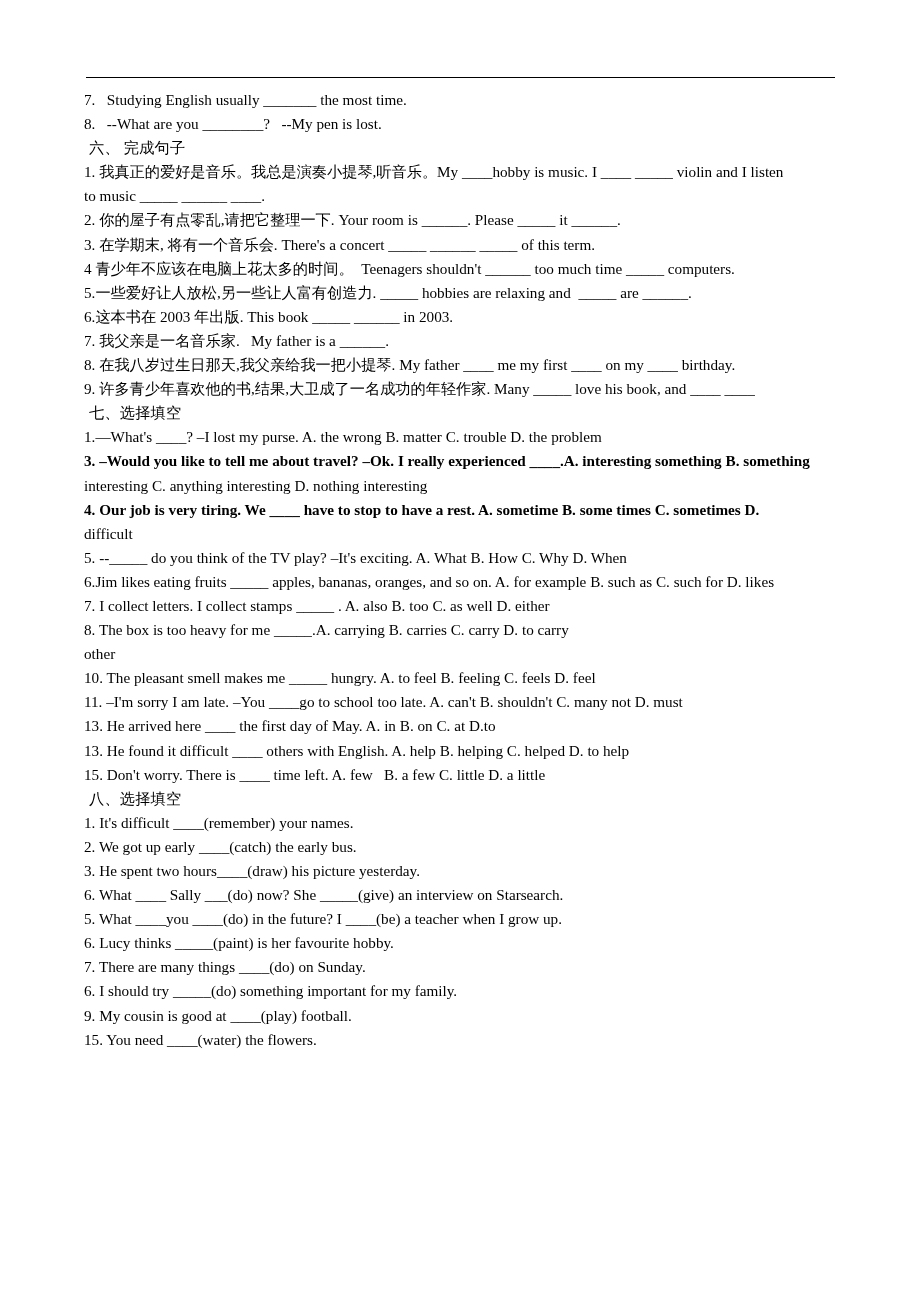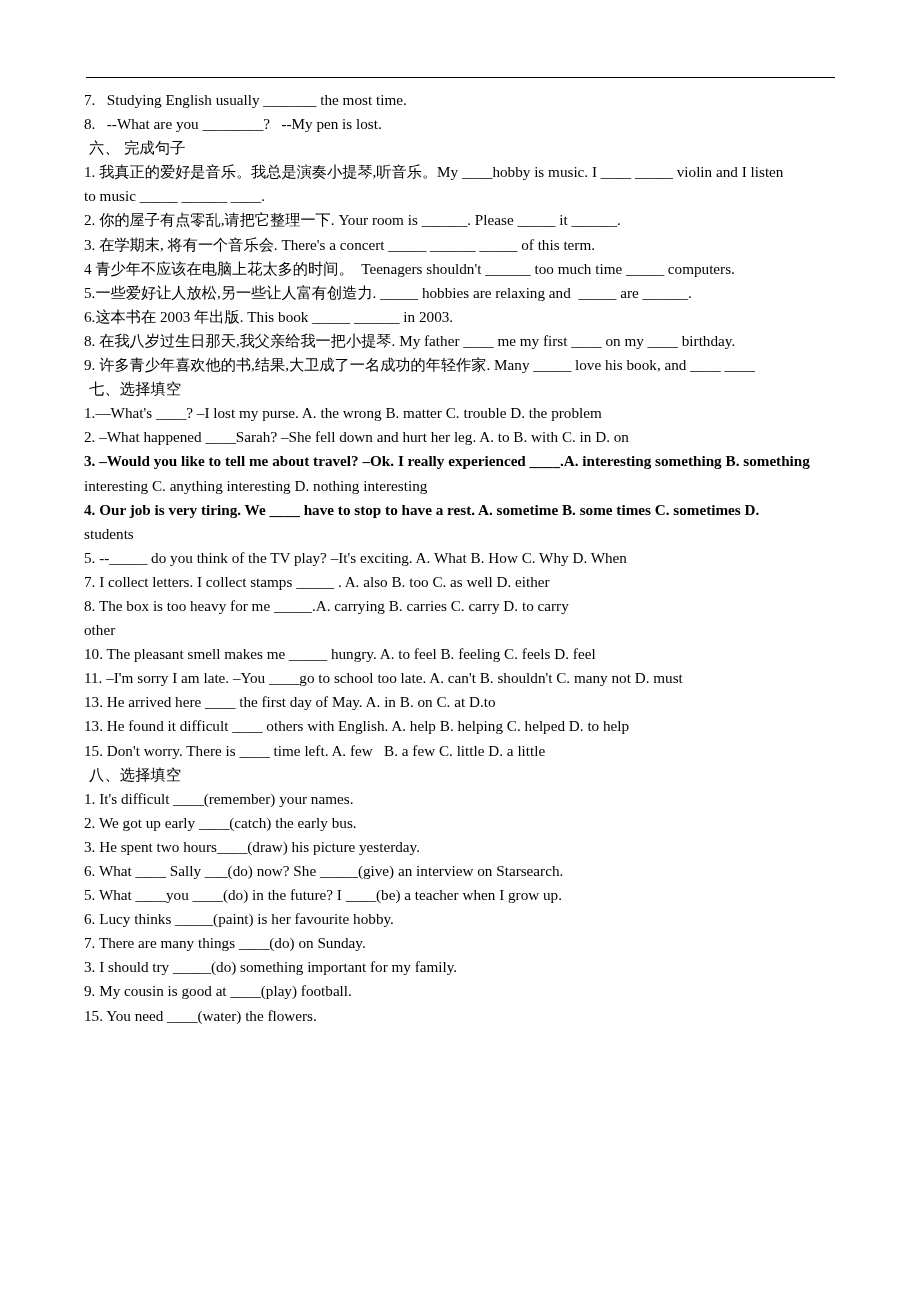--- a/index.html
+++ b/index.html
@@ -48,21 +48,21 @@
   }
   .line.justify {
     text-align: justify;
     text-align-last: left;
     font-weight: bold;
   }
   .sec-head {
     font-size: 15.2px;
     line-height: 24.1px;
     margin: 0;
-    font-family: Liberation Sans, sans-serif;
+    font-family: Liberation Serif, serif;
     letter-spacing: 0.2px;
   }
   .sec-head.indent {
     padding-left: 5px;
   }
 </style>
 </head>
 <body>
 
 <div class="page">
@@ -73,44 +73,45 @@
       <p class="line">7.   Studying English usually _______ the most time.</p>
       <p class="line">8.   --What are you ________?   --My pen is lost.</p>
       <p class="sec-head indent">六、 完成句子</p>
       <p class="line">1. 我真正的爱好是音乐。我总是演奏小提琴,听音乐。My ____hobby is music. I ____ _____ violin and I listen</p>
       <p class="line">to music _____ ______ ____.</p>
       <p class="line">2. 你的屋子有点零乱,请把它整理一下. Your room is ______. Please _____ it ______.</p>
       <p class="line">3. 在学期末, 将有一个音乐会. There's a concert _____ ______ _____ of this term.</p>
       <p class="line">4 青少年不应该在电脑上花太多的时间。  Teenagers shouldn't ______ too much time _____ computers.</p>
       <p class="line">5.一些爱好让人放松,另一些让人富有创造力. _____ hobbies are relaxing and  _____ are ______.</p>
       <p class="line">6.这本书在 2003 年出版. This book _____ ______ in 2003.</p>
+      <p class="line">7. 我父亲是一名音乐家.   My father is a ______.</p>
       <p class="line">8. 在我八岁过生日那天,我父亲给我一把小提琴. My father ____ me my first ____ on my ____ birthday.</p>
       <p class="line">9. 许多青少年喜欢他的书,结果,大卫成了一名成功的年轻作家. Many _____ love his book, and ____ ____</p>
       <p class="sec-head indent">七、选择填空</p>
       <p class="line">1.—What's ____? –I lost my purse. A. the wrong B. matter C. trouble D. the problem</p>
-      <p class="line">2. –What happened ____Sarah? –She fell down and hurt her leg. A. to B. with C. in D. on</p>
       <p class="line justify">3. –Would you like to tell me about travel? –Ok. I really experienced ____.A. interesting something B. something</p>
       <p class="line">interesting C. anything interesting D. nothing interesting</p>
       <p class="line justify">4. Our job is very tiring. We ____ have to stop to have a rest. A. sometime B. some times C. sometimes D.</p>
-      <p class="line">students</p>
+      <p class="line">difficult</p>
       <p class="line">5. --_____ do you think of the TV play? –It's exciting. A. What B. How C. Why D. When</p>
+      <p class="line">6.Jim likes eating fruits _____ apples, bananas, oranges, and so on. A. for example B. such as C. such for D. likes</p>
       <p class="line">7. I collect letters. I collect stamps _____ . A. also B. too C. as well D. either</p>
       <p class="line">8. The box is too heavy for me _____.A. carrying B. carries C. carry D. to carry</p>
       <p class="line">other</p>
       <p class="line">10. The pleasant smell makes me _____ hungry. A. to feel B. feeling C. feels D. feel</p>
       <p class="line">11. –I'm sorry I am late. –You ____go to school too late. A. can't B. shouldn't C. many not D. must</p>
       <p class="line">13. He arrived here ____ the first day of May. A. in B. on C. at D.to</p>
       <p class="line">13. He found it difficult ____ others with English. A. help B. helping C. helped D. to help</p>
       <p class="line">15. Don't worry. There is ____ time left. A. few   B. a few C. little D. a little</p>
       <p class="sec-head indent">八、选择填空</p>
       <p class="line">1. It's difficult ____(remember) your names.</p>
       <p class="line">2. We got up early ____(catch) the early bus.</p>
       <p class="line">3. He spent two hours____(draw) his picture yesterday.</p>
       <p class="line">6. What ____ Sally ___(do) now? She _____(give) an interview on Starsearch.</p>
       <p class="line">5. What ____you ____(do) in the future? I ____(be) a teacher when I grow up.</p>
       <p class="line">6. Lucy thinks _____(paint) is her favourite hobby.</p>
       <p class="line">7. There are many things ____(do) on Sunday.</p>
-      <p class="line">3. I should try _____(do) something important for my family.</p>
+      <p class="line">6. I should try _____(do) something important for my family.</p>
       <p class="line">9. My cousin is good at ____(play) football.</p>
       <p class="line">15. You need ____(water) the flowers.</p>
     </div>
 
 </div>
 
 </body></html>

